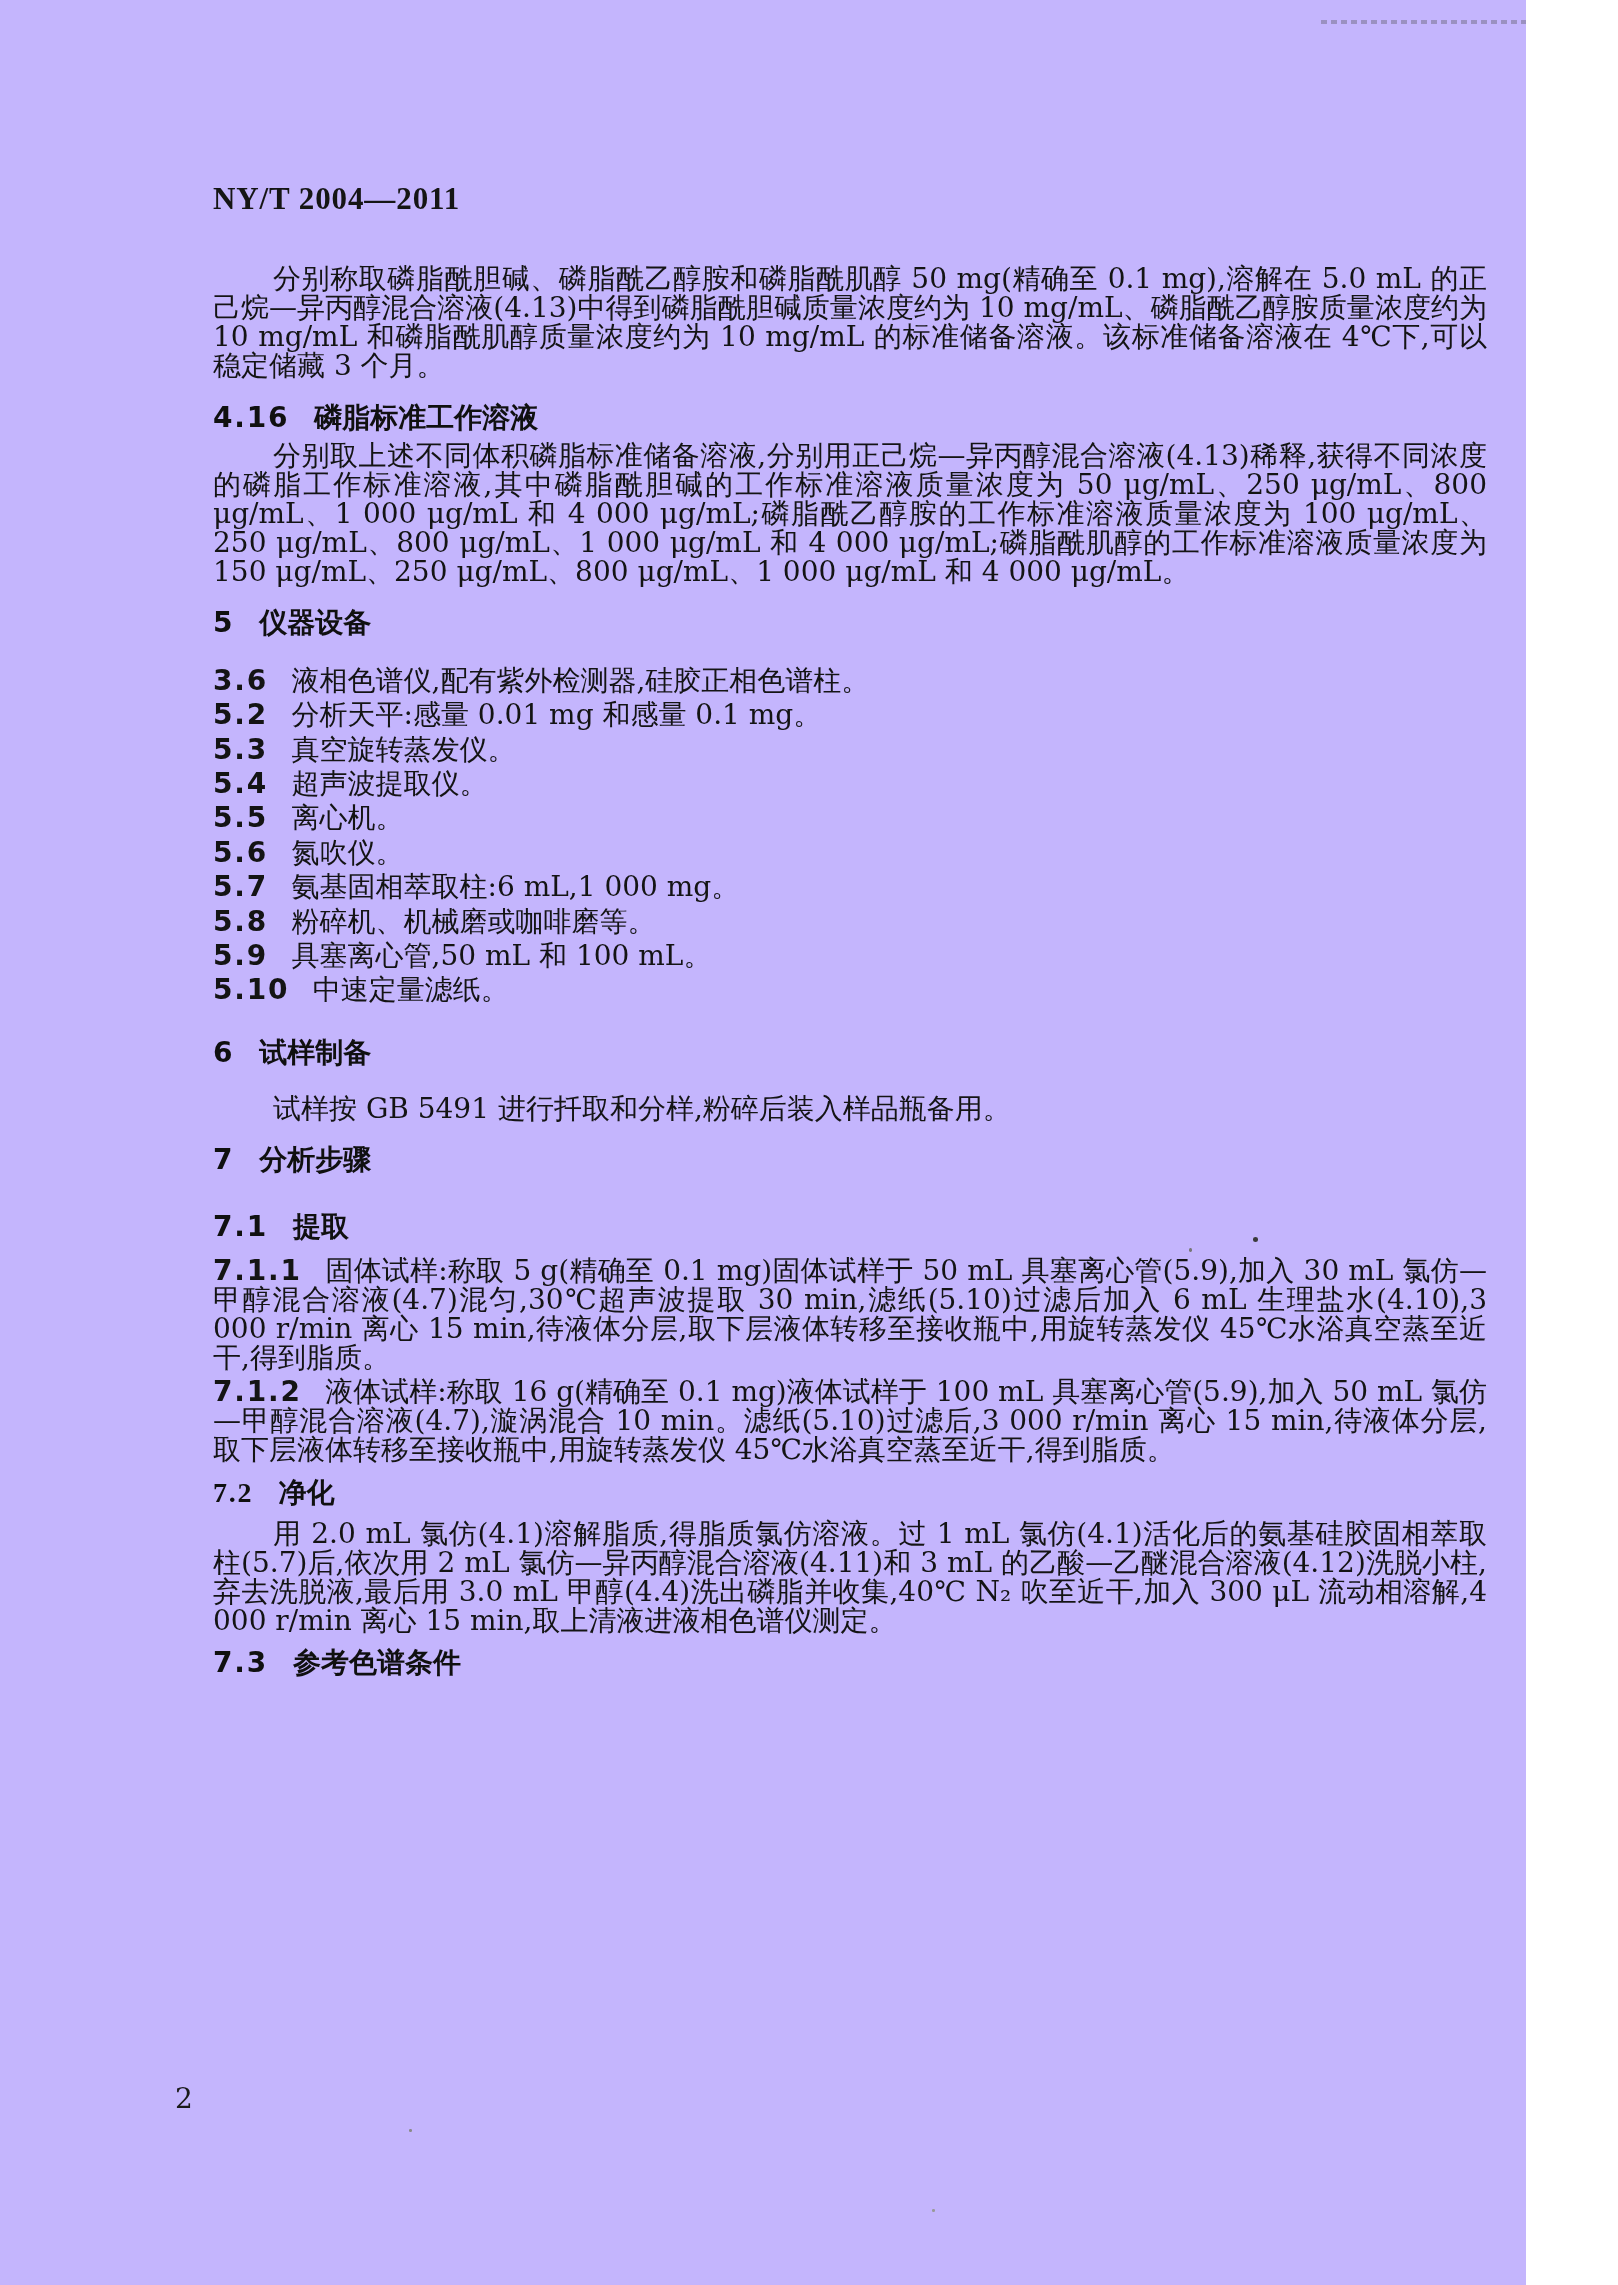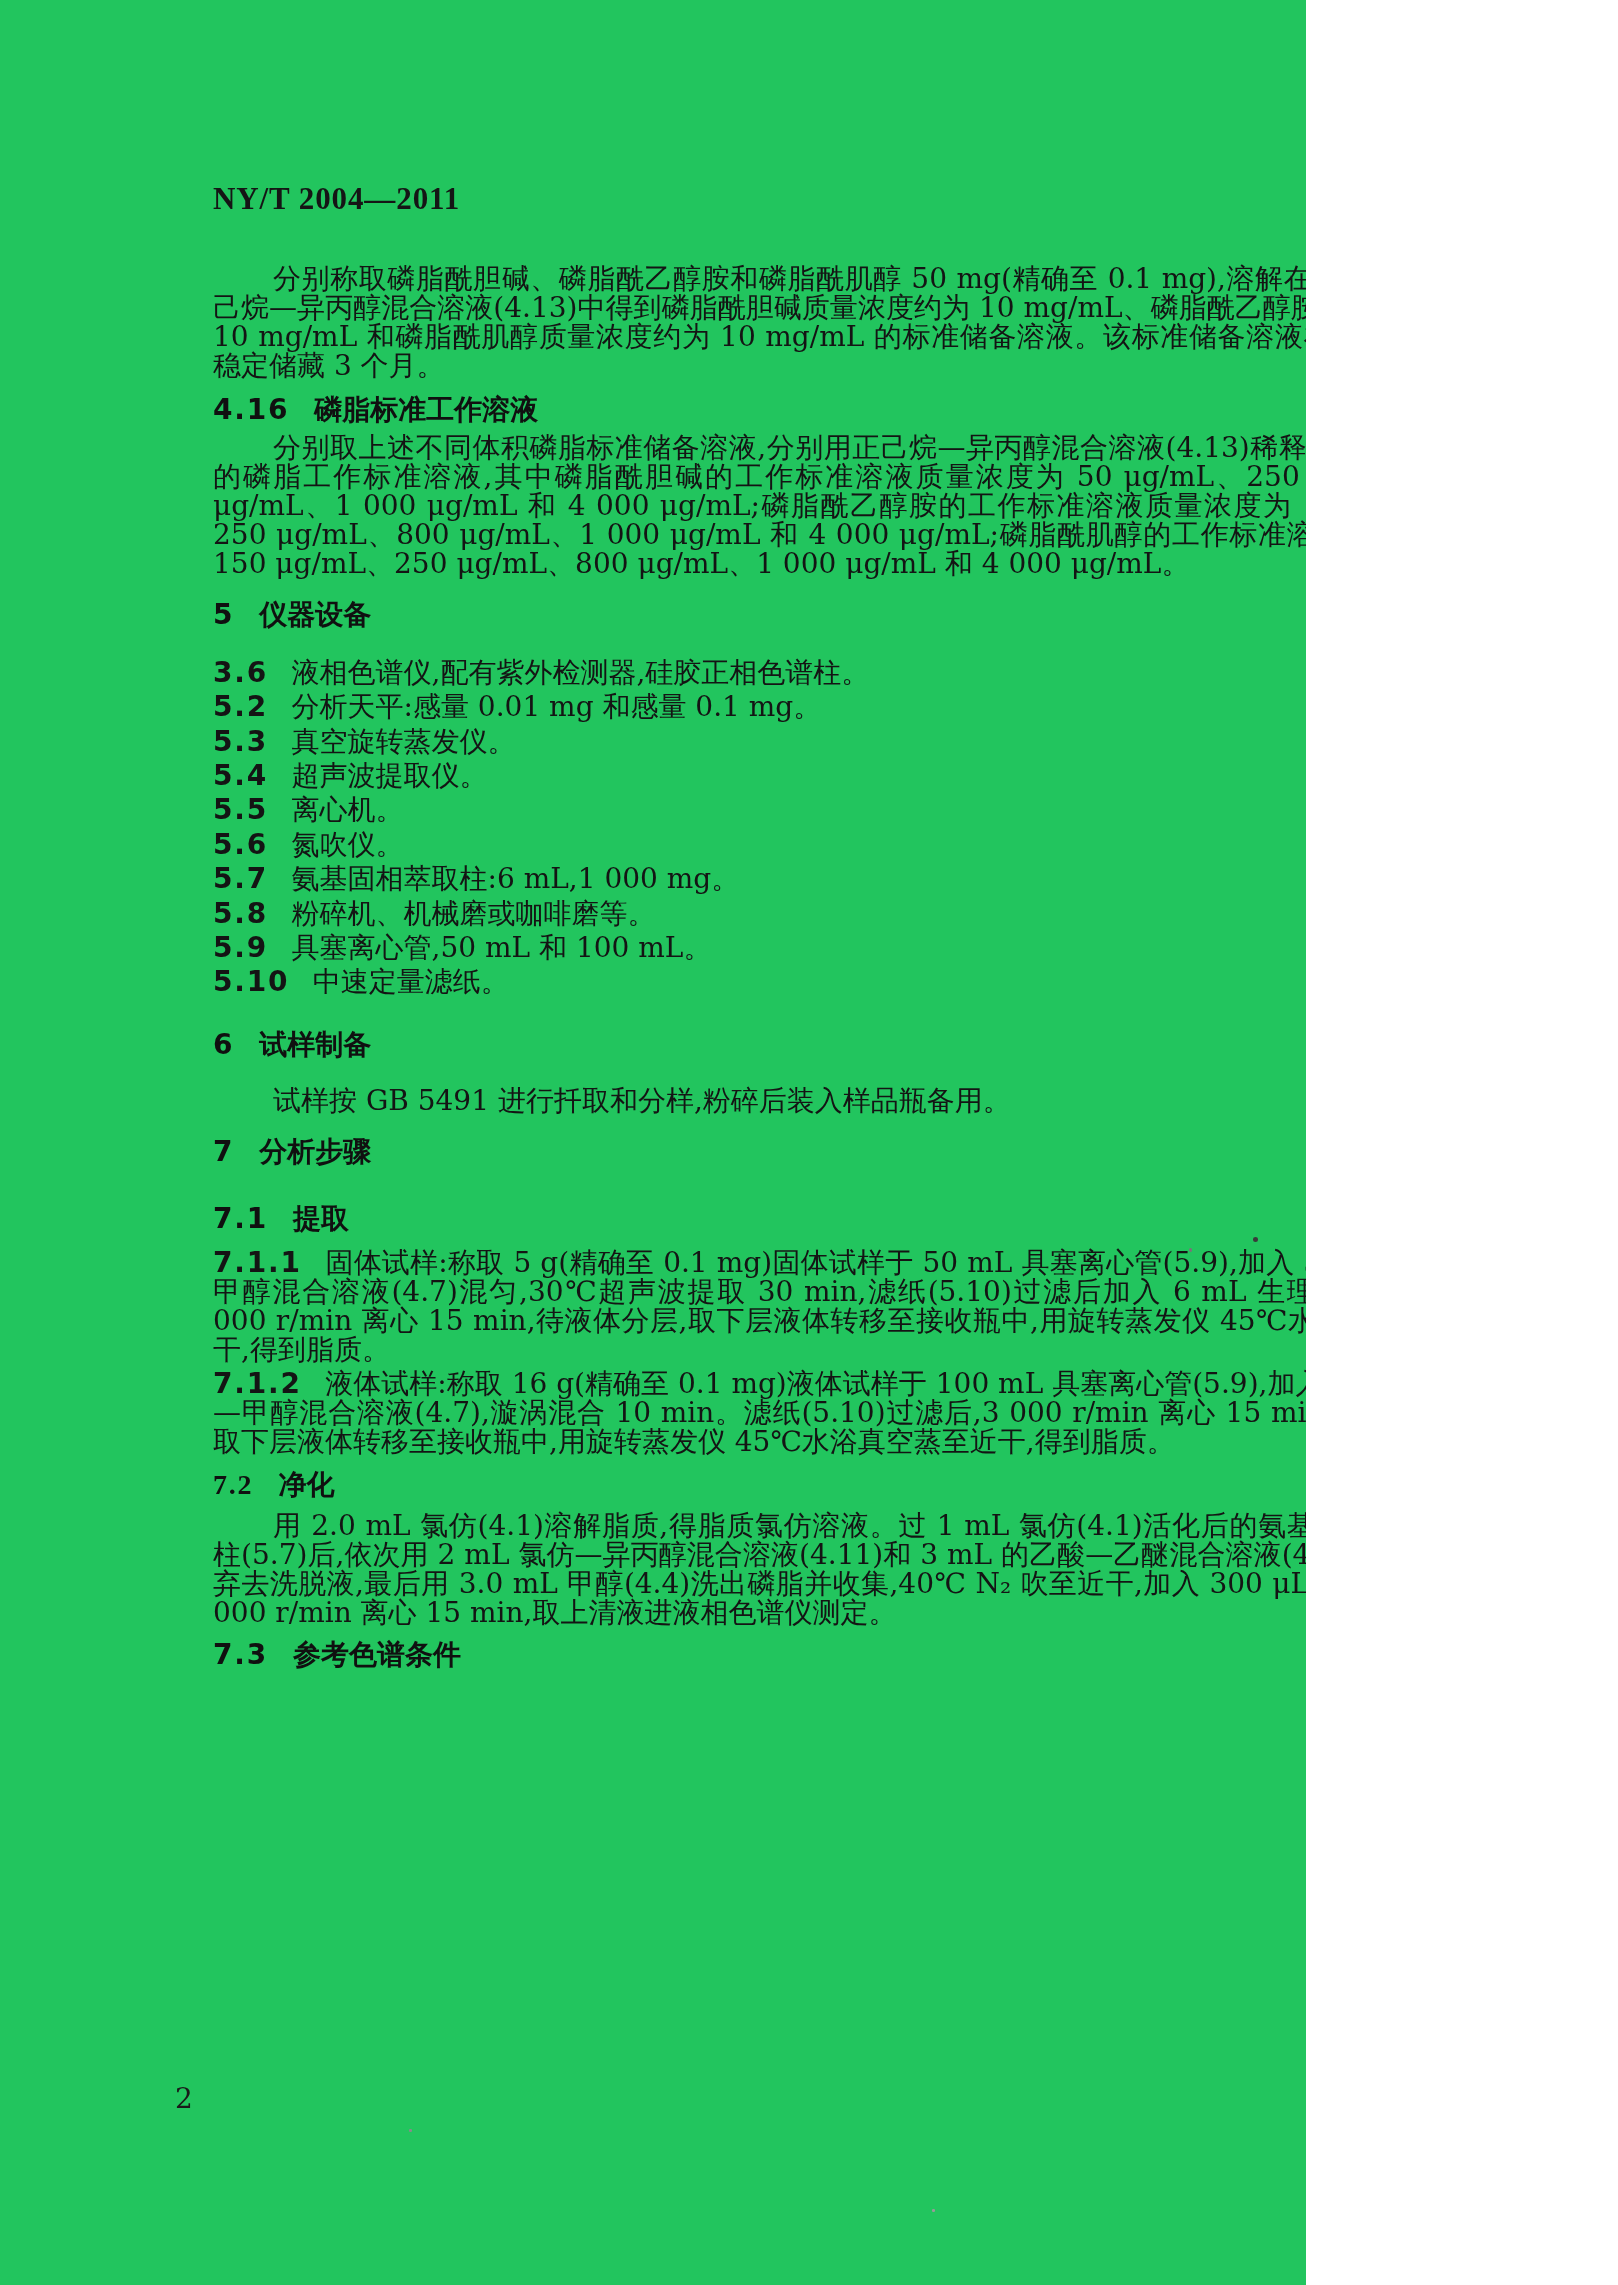--- a/index.html
+++ b/index.html
@@ -1,19 +1,19 @@
 <!DOCTYPE html>
 <html lang="zh" style="font-size:14.5px"><head>
 <meta charset="utf-8">
 <style>
   html,body{margin:0;padding:0;background:#ffffff;}
   .page{
     position:relative;
-    width:1306px;height:2286px;
-    background:#22c55e;
+    width:1526px;height:2286px;
+    background:#c4b5fd;
     overflow:hidden;
     color:#151515;
   }
   .content{
     position:absolute;left:213px;top:0;width:1274px;
     padding-top:181px;
   }
   
   .std-code{
     margin:0;
@@ -43,21 +43,21 @@
   
   .cnum{
     font-family:"DejaVu Sans","Liberation Sans",sans-serif;
     font-weight:700;
     letter-spacing:1.8px;
     margin-right:23.5px;
   }
   .clause{margin:5.4px 0 0 0;}
   
   .p-stock{margin-top:47px;}
-  .h416{margin-top:9px;}
+  .h416{margin-top:17px;}
   .p-working{margin-top:1.8px;}
   .h5{margin-top:16px;}
   .eq-first{margin-top:22px;}
   .h6{margin-top:28px;}
   .p-sample{margin-top:20px;}
   .h7{margin-top:16px;}
   .h71{margin-top:24.4px;}
   .p711{margin-top:8.1px;}
   .p712{margin-top:5.4px;}
   .h72{margin-top:8.1px;font-family:Liberation Serif, serif;}

